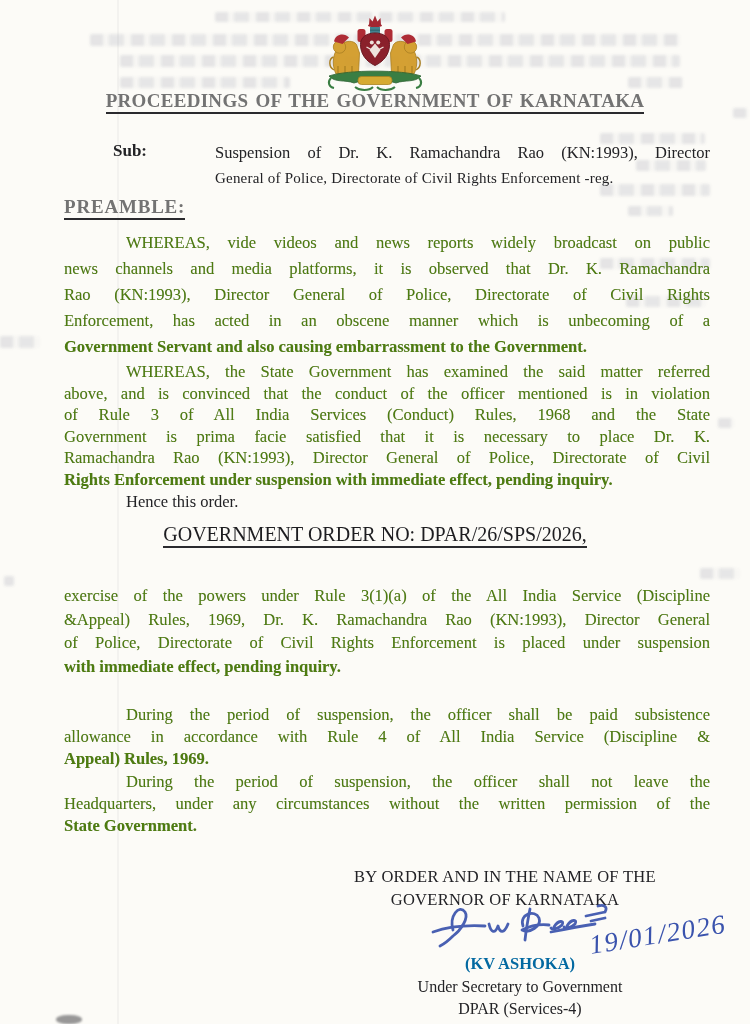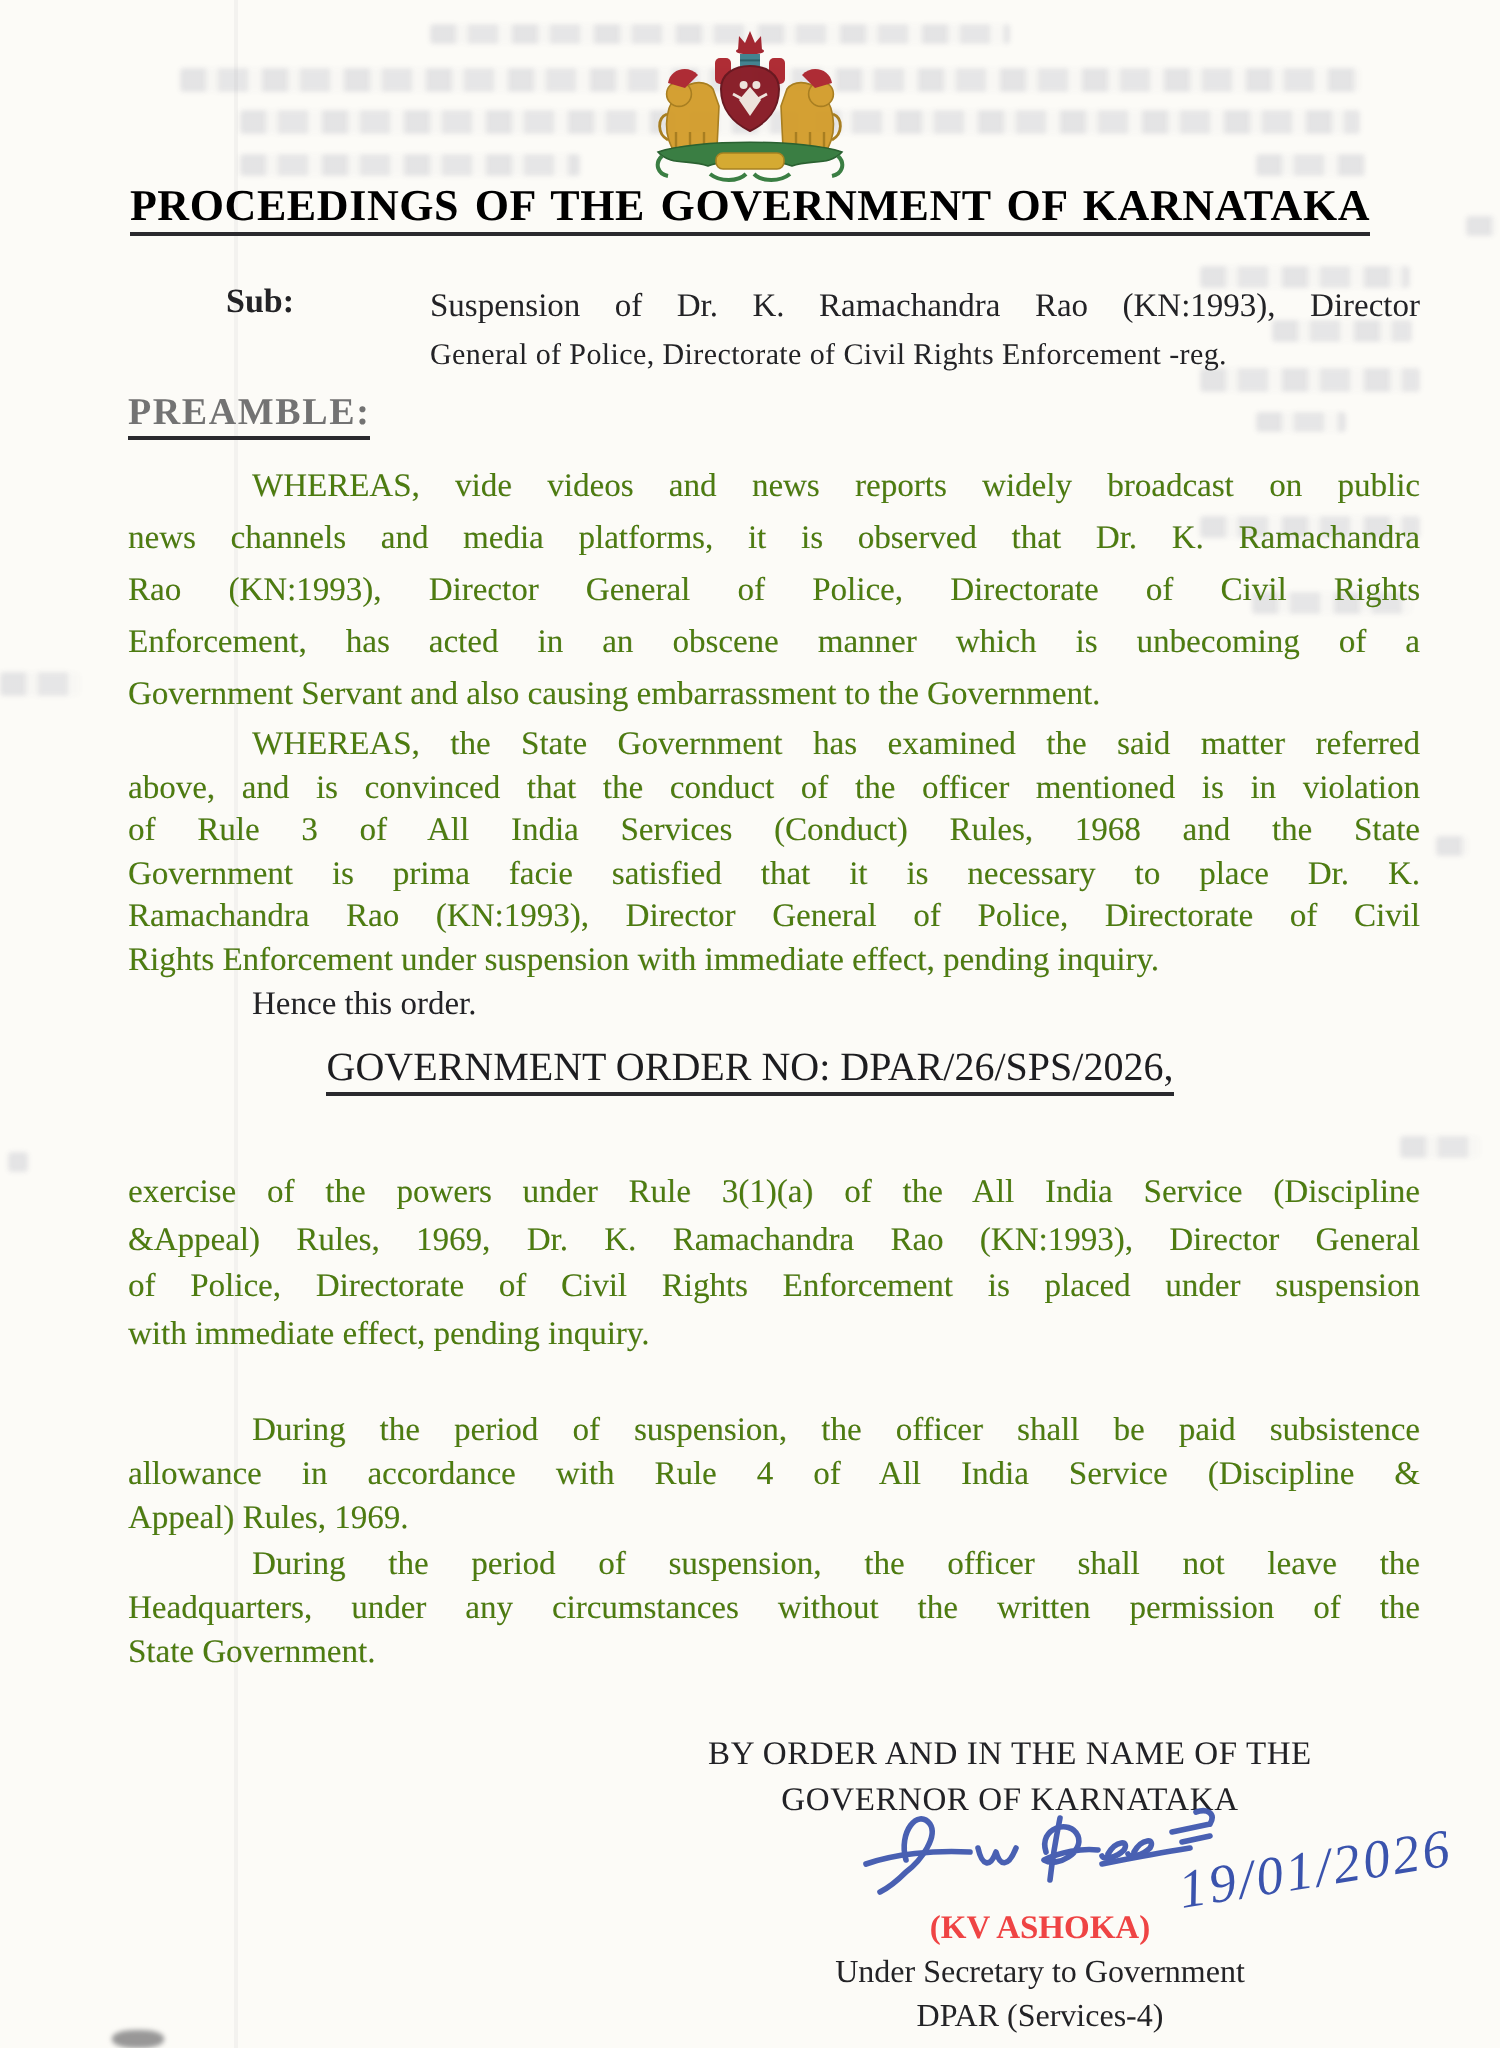--- a/index.html
+++ b/index.html
@@ -19,50 +19,50 @@
     background:repeating-linear-gradient(90deg, rgba(125,128,150,0.22) 0 13px,
       rgba(125,128,150,0.05) 13px 19px, rgba(125,128,150,0.20) 19px 34px,
       rgba(125,128,150,0.04) 34px 41px);}
   .smudge{position:absolute;border-radius:45%;filter:blur(1.2px);
     background:rgba(70,70,72,0.55);}
   
   .emblem{position:absolute;top:14px;left:325px;width:100px;height:80px;
     filter:blur(0.35px) saturate(0.92);opacity:.96;}
   
   .title{position:absolute;top:90px;left:52px;width:646px;text-align:center;
-    font-weight:bold;font-size:22px;letter-spacing:.3px;word-spacing:2px;color:#000000;}
+    font-weight:bold;font-size:19px;letter-spacing:.3px;word-spacing:2px;color:#737373;}
   .u{border-bottom:2.4px solid #2a2a2e;padding-bottom:1px;}
   .preamble-h{position:absolute;top:196px;left:64px;font-weight:bold;
     font-size:19px;letter-spacing:.8px;color:#737373;}
   .go-h{position:absolute;top:520px;left:52px;width:646px;text-align:center;
     font-weight:normal;font-size:20px;line-height:29px;color:#1d1d20;}
   
   .subject{position:absolute;top:141px;left:113px;width:597px;display:flex;}
   .subject .lbl{width:102px;font-weight:bold;font-size:17px;flex:none;}
   .subject .txt{flex:1;}
   .subject .l1{font-size:16.5px;line-height:24px;text-align:justify;text-align-last:justify;}
   .subject .l2{font-size:15px;line-height:22px;margin-top:2px;letter-spacing:.2px;}
   
   .para{position:absolute;left:64px;width:646px;font-size:16.5px;color:#4d7c0f;
     text-shadow:.2px .2px .3px rgba(45,45,50,.28);}
   .jline{text-align:justify;text-align-last:justify;overflow:hidden;}
-  .jline.last{text-align-last:left;}
+  .jline.last{text-align-last:left;font-weight:bold;}
   .jline.first{text-indent:62px;}
   .p1{top:230px;}  .p1 .jline{line-height:26px;}
   .p2{top:361px;}  .p2 .jline{line-height:21.5px;}
   .p3{top:584px;}  .p3 .jline{line-height:23.5px;}
   .p4{top:704px;}  .p4 .jline{line-height:21.8px;}
   .p5{top:771px;}  .p5 .jline{line-height:21.8px;}
   .hence{position:absolute;top:492px;left:126px;font-size:16.5px;}
   
   .byorder{position:absolute;top:866px;left:315px;width:380px;text-align:center;
     font-size:16.5px;line-height:22.5px;letter-spacing:.3px;color:#222226;}
   .sig-svg{position:absolute;top:896px;left:423px;width:310px;height:74px;}
   .sig-name{position:absolute;top:954px;left:330px;width:380px;text-align:center;
-    font-weight:bold;font-size:16.5px;color:#ef4444;}
+    font-weight:bold;font-size:16.5px;color:#0369a1;}
   .sig-desig{position:absolute;top:978px;left:330px;width:380px;text-align:center;font-size:16px;}
   .sig-dept{position:absolute;top:1000px;left:330px;width:380px;text-align:center;font-size:16px;}
 </style>
 </head>
 <body>
 
 <div class="page">
 
   <div class="fold"></div>
   <div class="bleed" style="top:12px;left:215px;width:290px;height:10px;"></div>

